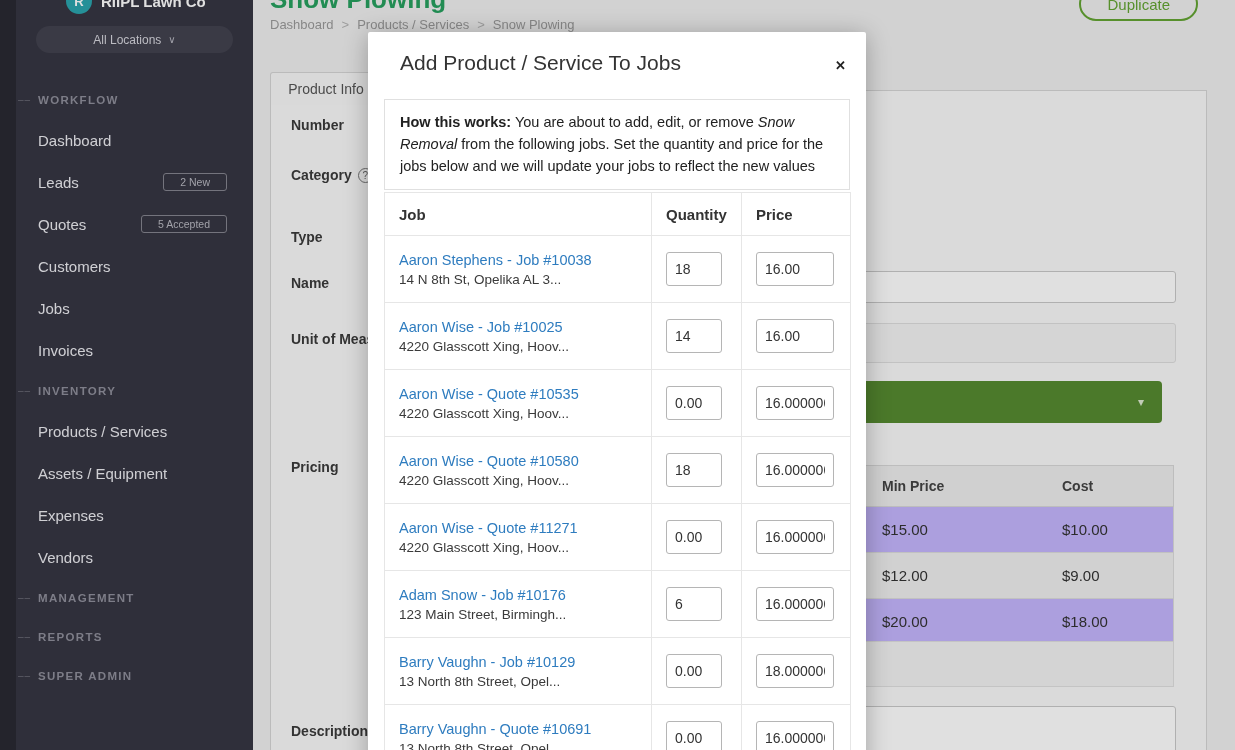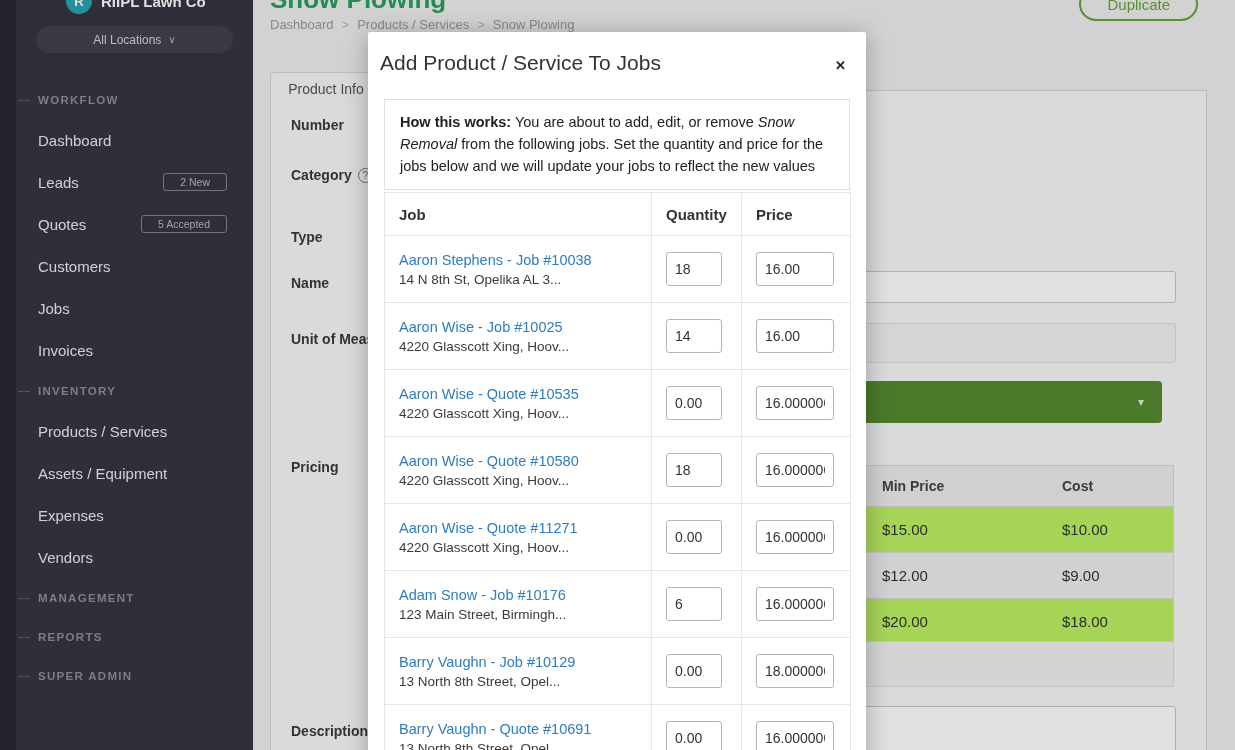--- a/index.html
+++ b/index.html
@@ -34,30 +34,30 @@
   .lbl-number { top:26px; } .lbl-category { top:76px; } .lbl-type { top:138px; }
   .lbl-name { top:184px; } .lbl-unit { top:240px; } .lbl-pricing { top:368px; } .lbl-description { top:632px; }
   .help-icon { display:inline-flex; width:15px; height:15px; border-radius:50%; border:1.5px solid #777; color:#666; font-size:10px; align-items:center; justify-content:center; margin-left:6px; font-weight:normal; cursor:pointer; }
   .name-input { position:absolute; left:230px; right:30px; top:180px; height:32px; background:#fff; border:1px solid #c9c9c9; border-radius:3px; font-family:inherit; font-size:14px; padding:0 10px; }
   .unit-box { position:absolute; left:230px; right:30px; top:232px; height:40px; background:#f3f3f3; border:1px solid #dddddd; border-radius:3px; cursor:pointer; }
   .action-btn { position:absolute; left:280px; right:44px; top:290px; height:42px; background:#568a30; border:none; border-radius:4px; cursor:pointer; display:flex; align-items:center; justify-content:flex-end; padding-right:18px; }
   .action-caret { color:#dde9d1; font-size:12px; }
   .pricing-table { position:absolute; left:290px; right:32px; top:374px; font-size:15px; color:#333; }
   .p-head, .p-row { display:grid; grid-template-columns:310px 180px 1fr; align-items:center; }
   .p-head { height:42px; background:#ededed; border:1px solid #d8d8d8; font-weight:bold; font-size:14px; color:#444; }
-  .p-row { height:46px; border:1px solid #dcdcdc; border-top:none; background:#bef264; }
+  .p-row { height:46px; border:1px solid #dcdcdc; border-top:none; background:#c4b5fd; }
   .p-row:nth-child(even) { background:#eeeeee; }
   .p-cell { padding-left:10px; overflow:hidden; white-space:nowrap; }
   .below-strip { position:absolute; left:290px; right:32px; top:550px; height:46px; background:#f2f2f2; border:1px solid #e0e0e0; }
   .description-box { position:absolute; left:230px; right:30px; top:615px; height:150px; background:#fff; border:1px solid #c9c9c9; border-radius:3px; resize:none; font-family:inherit; }
 
   
   .overlay { position:absolute; inset:0; background:rgba(0,0,0,0.12); z-index:50; }
   .modal { position:absolute; left:368px; top:32px; width:498px; bottom:-40px; background:#fff; z-index:100; box-shadow:0 3px 24px rgba(0,0,0,0.28); border-radius:2px; }
-  .modal-header { position:relative; padding:19px 12px 10px; }
+  .modal-header { position:relative; padding:19px 32px 10px; }
   .modal-title { font-size:21px; font-weight:500; color:#333; }
   .modal-close { position:absolute; right:20px; top:26px; background:none; border:none; font-size:13px; font-weight:bold; color:#222; cursor:pointer; font-family:inherit; }
   .info-box { margin:14px 16px 2px; border:1px solid #e0e0e0; border-radius:0; padding:12px 15px; font-size:14.5px; line-height:1.5; color:#222; }
   .jobs-table { margin:0 16px; border-collapse:collapse; width:466px; table-layout:fixed; }
   .jobs-table th { border:1px solid #e6e6e6; text-align:left; font-size:15px; color:#333; font-weight:bold; height:43px; padding:0 0 0 14px; }
   .jobs-table td { border:1px solid #e6e6e6; padding:11px 8px 11px 14px; vertical-align:middle; height:67px; }
   .job-link { color:#2e7cbf; text-decoration:none; font-size:14.5px; display:block; cursor:pointer; }
   .job-address { color:#3a3a3a; font-size:13.5px; margin-top:4px; white-space:nowrap; overflow:hidden; }
   .qty-input, .price-input { height:34px; border:1px solid #b5b5b5; border-radius:3px; padding:0 8px; font-size:14px; font-family:inherit; color:#333; background:#fff; }
   .qty-input { width:56px; }

